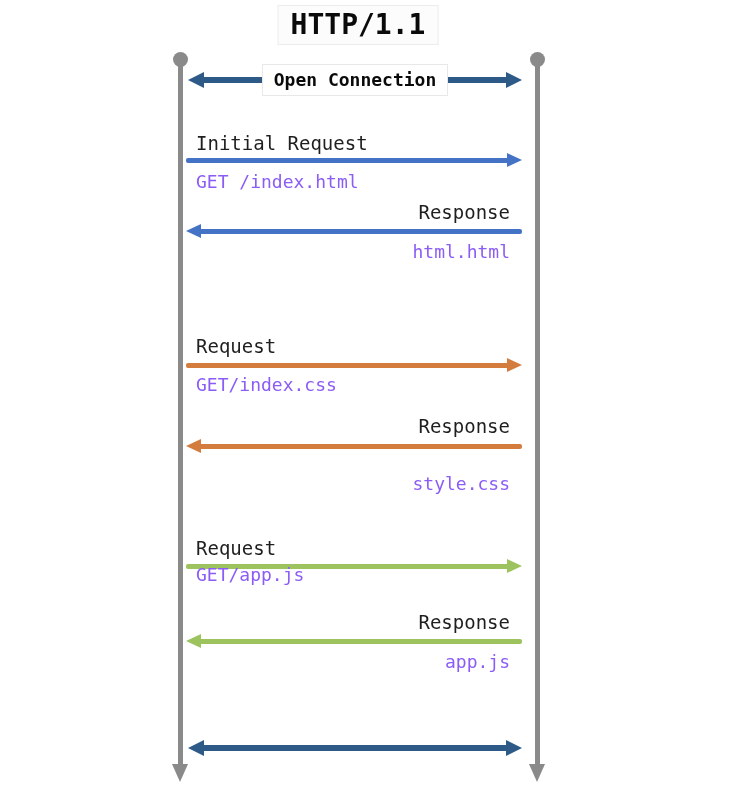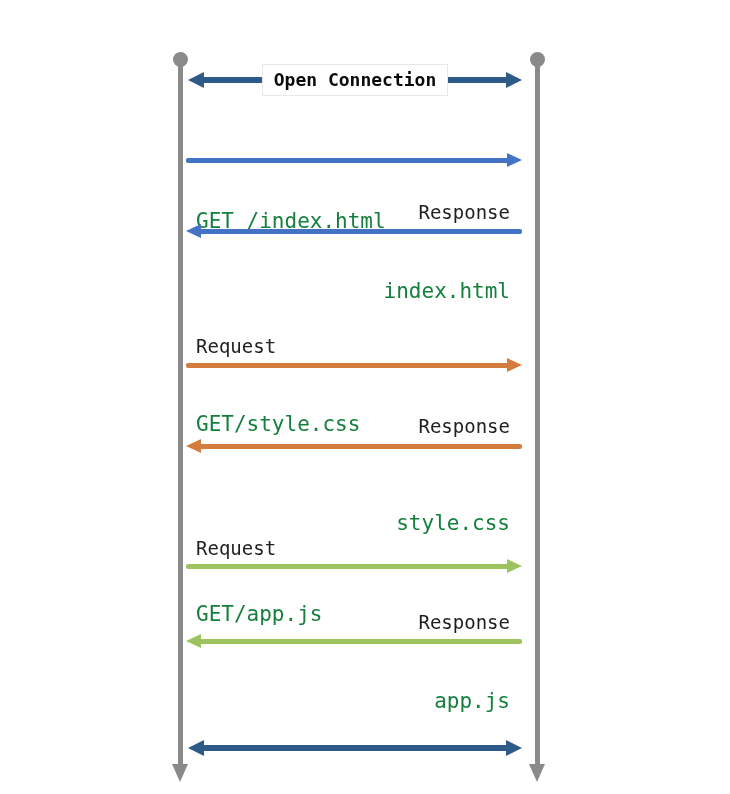--- a/index.html
+++ b/index.html
@@ -40,21 +40,21 @@
     border-left:16px solid #2d5a87;
   }
   .conn-row .shaft { flex:1; height:6px; background:#2d5a87; }
   .conn-row .label-box {
     flex:none; background:#ffffff; border:1px solid #e8e8e8; padding:3px 11px;
     font-size:18px; font-weight:bold; color:#0a0a0a; white-space:nowrap; line-height:24px;
   }
 
   
   .msg-label  { position:absolute; font-size:19px; color:#1f1f1f; line-height:24px; white-space:nowrap; }
-  .msg-detail { position:absolute; font-size:21px; color:#15803d; line-height:22px; white-space:nowrap;margin-top:39px; }
+  .msg-detail { position:absolute; font-size:18px; color:#8b5cf6; line-height:22px; white-space:nowrap; }
   .la { left:196px; }
   .ra { right:220px; text-align:right; }
 
   
   .msg-arrow { position:absolute; left:186px; width:336px; height:14px; display:flex; align-items:center; }
   .msg-arrow .shaft { flex:1; height:5px; background:var(--c); border-radius:2px; }
   .msg-arrow .head {
     width:0; height:0; flex:none;
     border-top:7px solid transparent; border-bottom:7px solid transparent;
   }
@@ -62,59 +62,61 @@
   .msg-arrow.dir-left  .head { border-right:15px solid var(--c); margin-right:-2px; }
   .c-blue   { --c:#4472c4; }
   .c-orange { --c:#d47c3e; }
   .c-green  { --c:#9cc35e; }
 </style>
 </head>
 <body>
 
 <div class="canvas">
 
+  <div class="title-box">HTTP/1.1</div>
 
   <div class="lifeline left">
     <div class="dot"></div>
     <div class="line"></div>
     <div class="head-down"></div>
   </div>
   <div class="lifeline right">
     <div class="dot"></div>
     <div class="line"></div>
     <div class="head-down"></div>
   </div>
 
   <div class="conn-row" style="top:64px">
     <div class="head-left"></div>
     <div class="shaft"></div>
     <div class="label-box">Open Connection</div>
     <div class="shaft"></div>
     <div class="head-right"></div>
   </div>
 
+  <div class="msg-label la" style="top:131px">Initial Request</div>
   <div class="msg-arrow dir-right c-blue" style="top:153px">
     <div class="shaft"></div>
     <div class="head"></div>
   </div>
   <div class="msg-detail la" style="top:171px">GET /index.html</div>
 
   <div class="msg-label ra" style="top:200px">Response</div>
   <div class="msg-arrow dir-left c-blue" style="top:224px">
     <div class="head"></div>
     <div class="shaft"></div>
   </div>
-  <div class="msg-detail ra" style="top:241px">index.html</div>
+  <div class="msg-detail ra" style="top:241px">html.html</div>
 
   <div class="msg-label la" style="top:334px">Request</div>
   <div class="msg-arrow dir-right c-orange" style="top:358px">
     <div class="shaft"></div>
     <div class="head"></div>
   </div>
-  <div class="msg-detail la" style="top:374px">GET/style.css</div>
+  <div class="msg-detail la" style="top:374px">GET/index.css</div>
 
   <div class="msg-label ra" style="top:414px">Response</div>
   <div class="msg-arrow dir-left c-orange" style="top:439px">
     <div class="head"></div>
     <div class="shaft"></div>
   </div>
   <div class="msg-detail ra" style="top:473px">style.css</div>
 
   <div class="msg-label la" style="top:536px">Request</div>
   <div class="msg-arrow dir-right c-green" style="top:559px">

